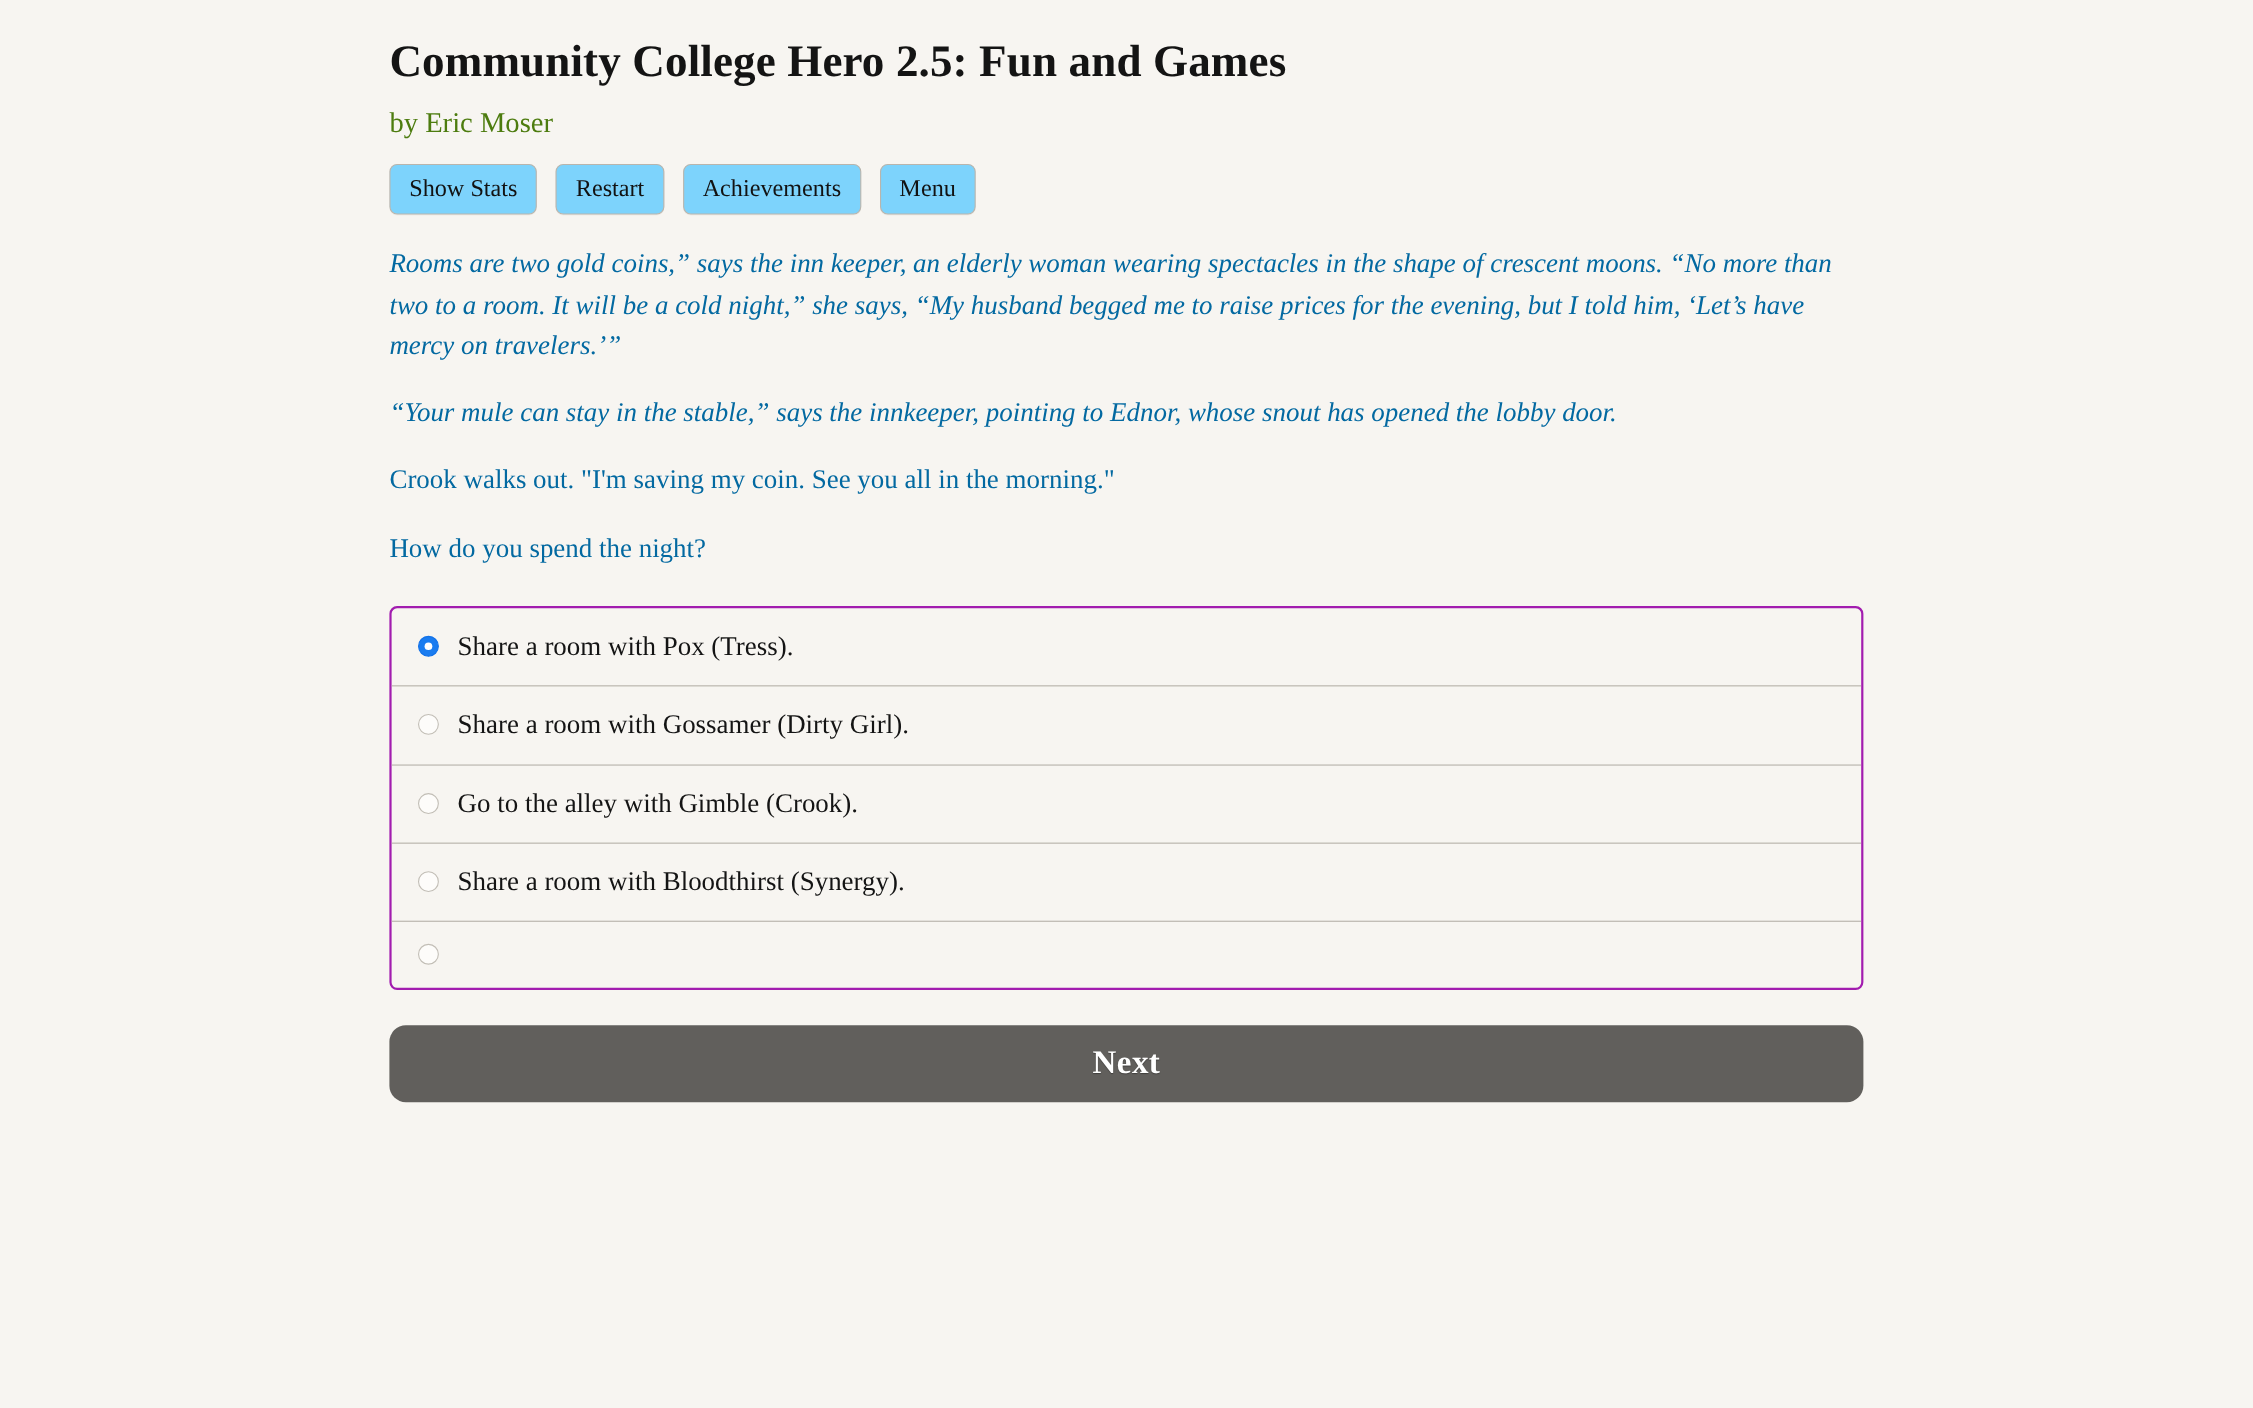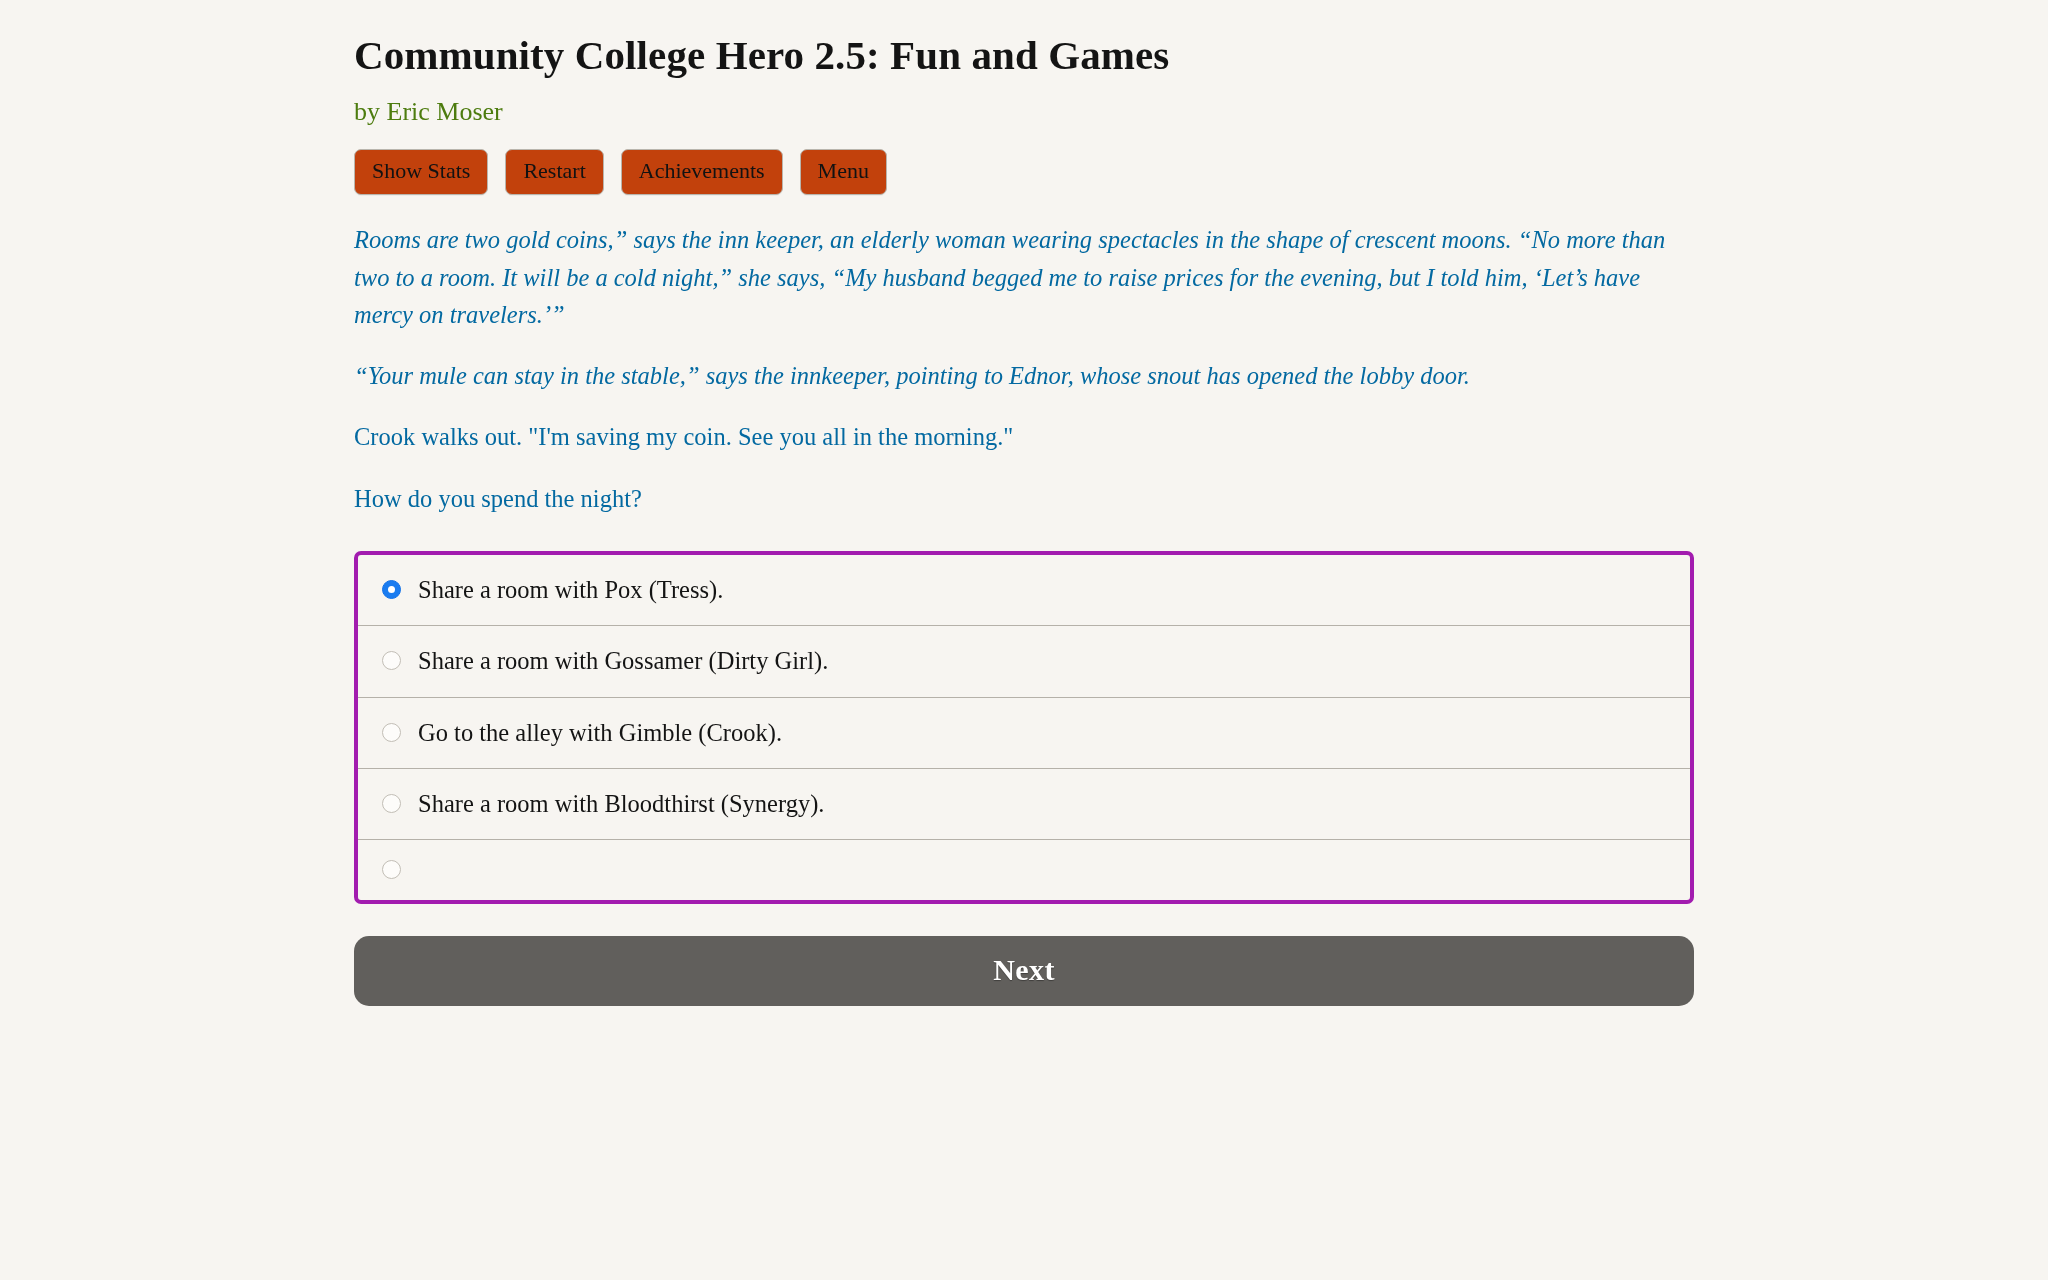--- a/index.html
+++ b/index.html
@@ -37,21 +37,21 @@
     margin: 22px 0 0 0;
     display: flex;
     gap: 17px;
     align-items: center;
   }
   .nav-btn {
     font-family: "Liberation Serif", serif;
     font-size: 22px;
     line-height: 1;
     padding: 10px 17px 12px 17px;
-    background: #c2410c;
+    background: #7dd3fc;
     border: 1px solid #b9b5ad;
     border-radius: 7px;
     color: #121212;
     cursor: pointer;
     box-shadow: 0 1px 0 rgba(0,0,0,0.04);
   }
   .story {
     margin-top: 26px;
   }
   .story p {
@@ -63,21 +63,21 @@
   }
   .story p.em {
     font-style: italic;
   }
   .story p.prompt {
     margin-bottom: 6px;
     margin-top: 19px;
   }
   .choices {
     margin-top: 34px;
-    border: 4px solid #a21caf;
+    border: 2px solid #a21caf;
     border-radius: 7px;
     background: #f7f5f1;
     overflow: hidden;
   }
   .choice {
     display: flex;
     align-items: center;
     gap: 17px;
     padding: 20px 24px 21px 24px;
     border-bottom: 1px solid #b5b1a9;

